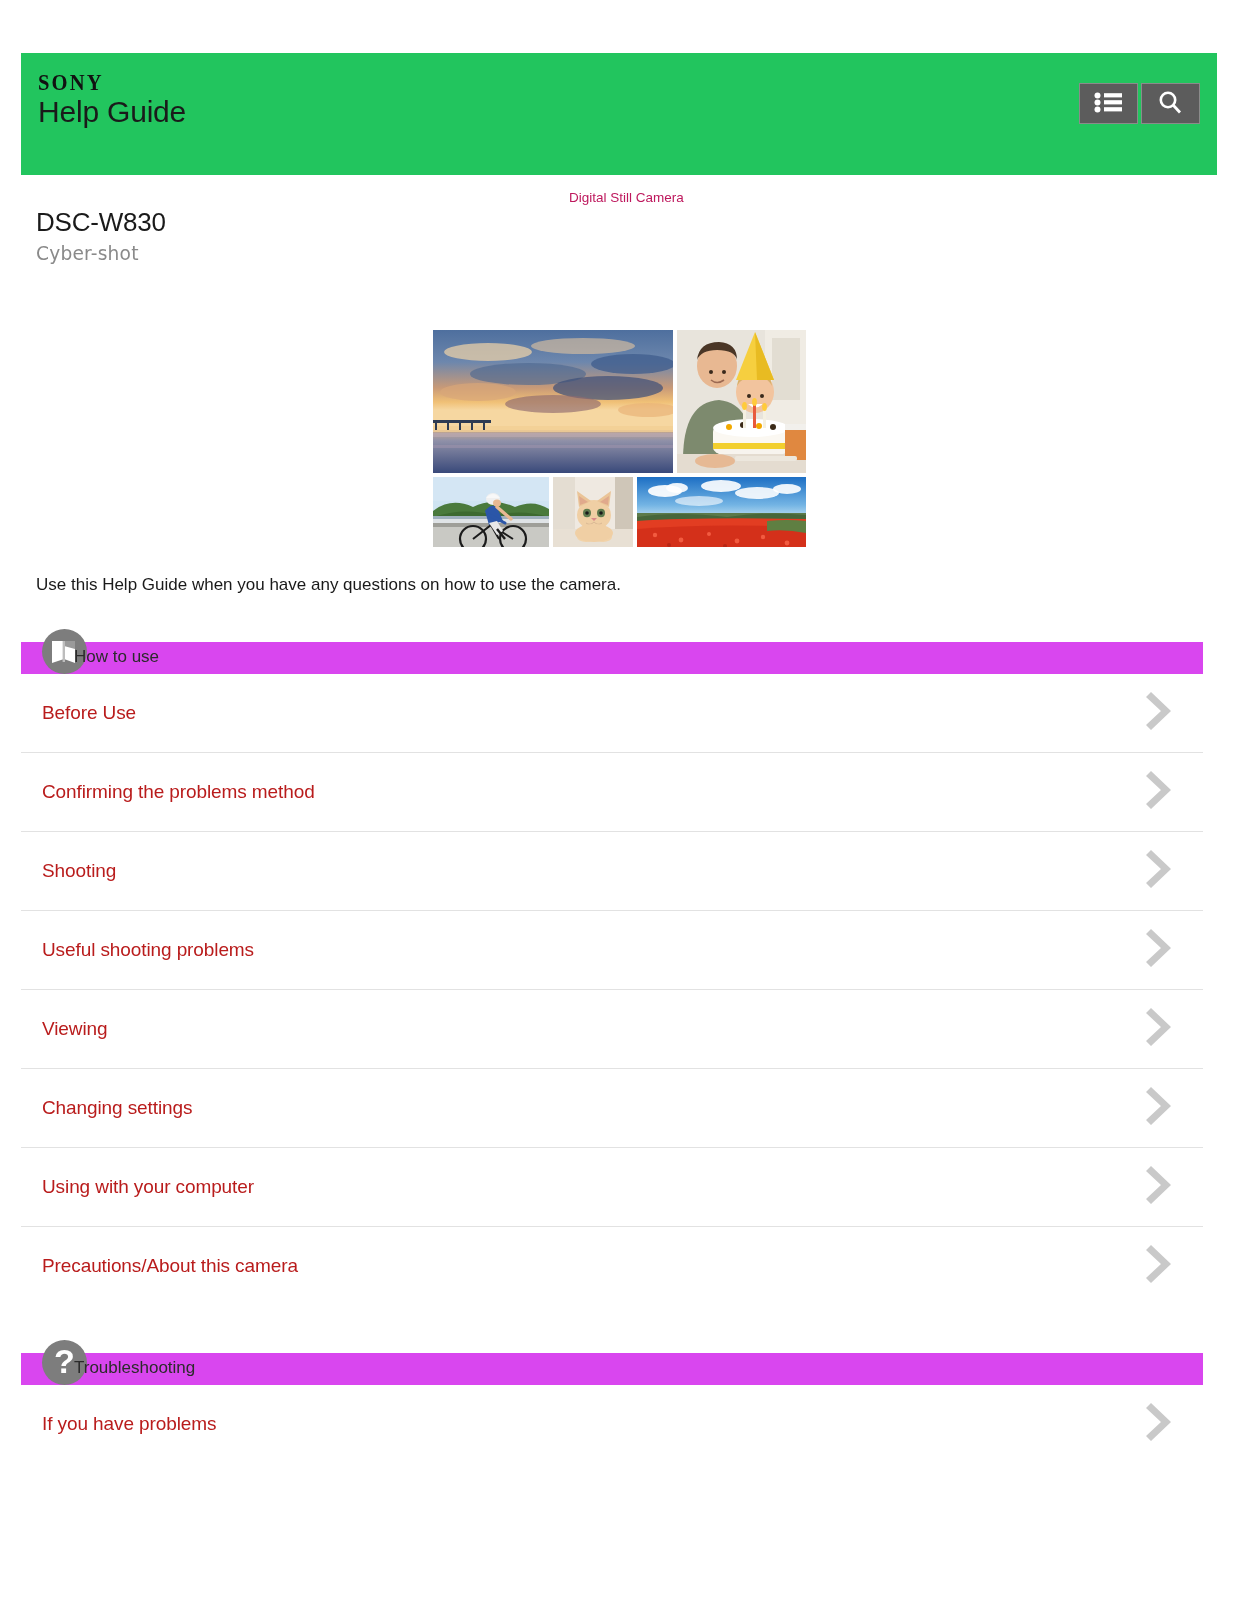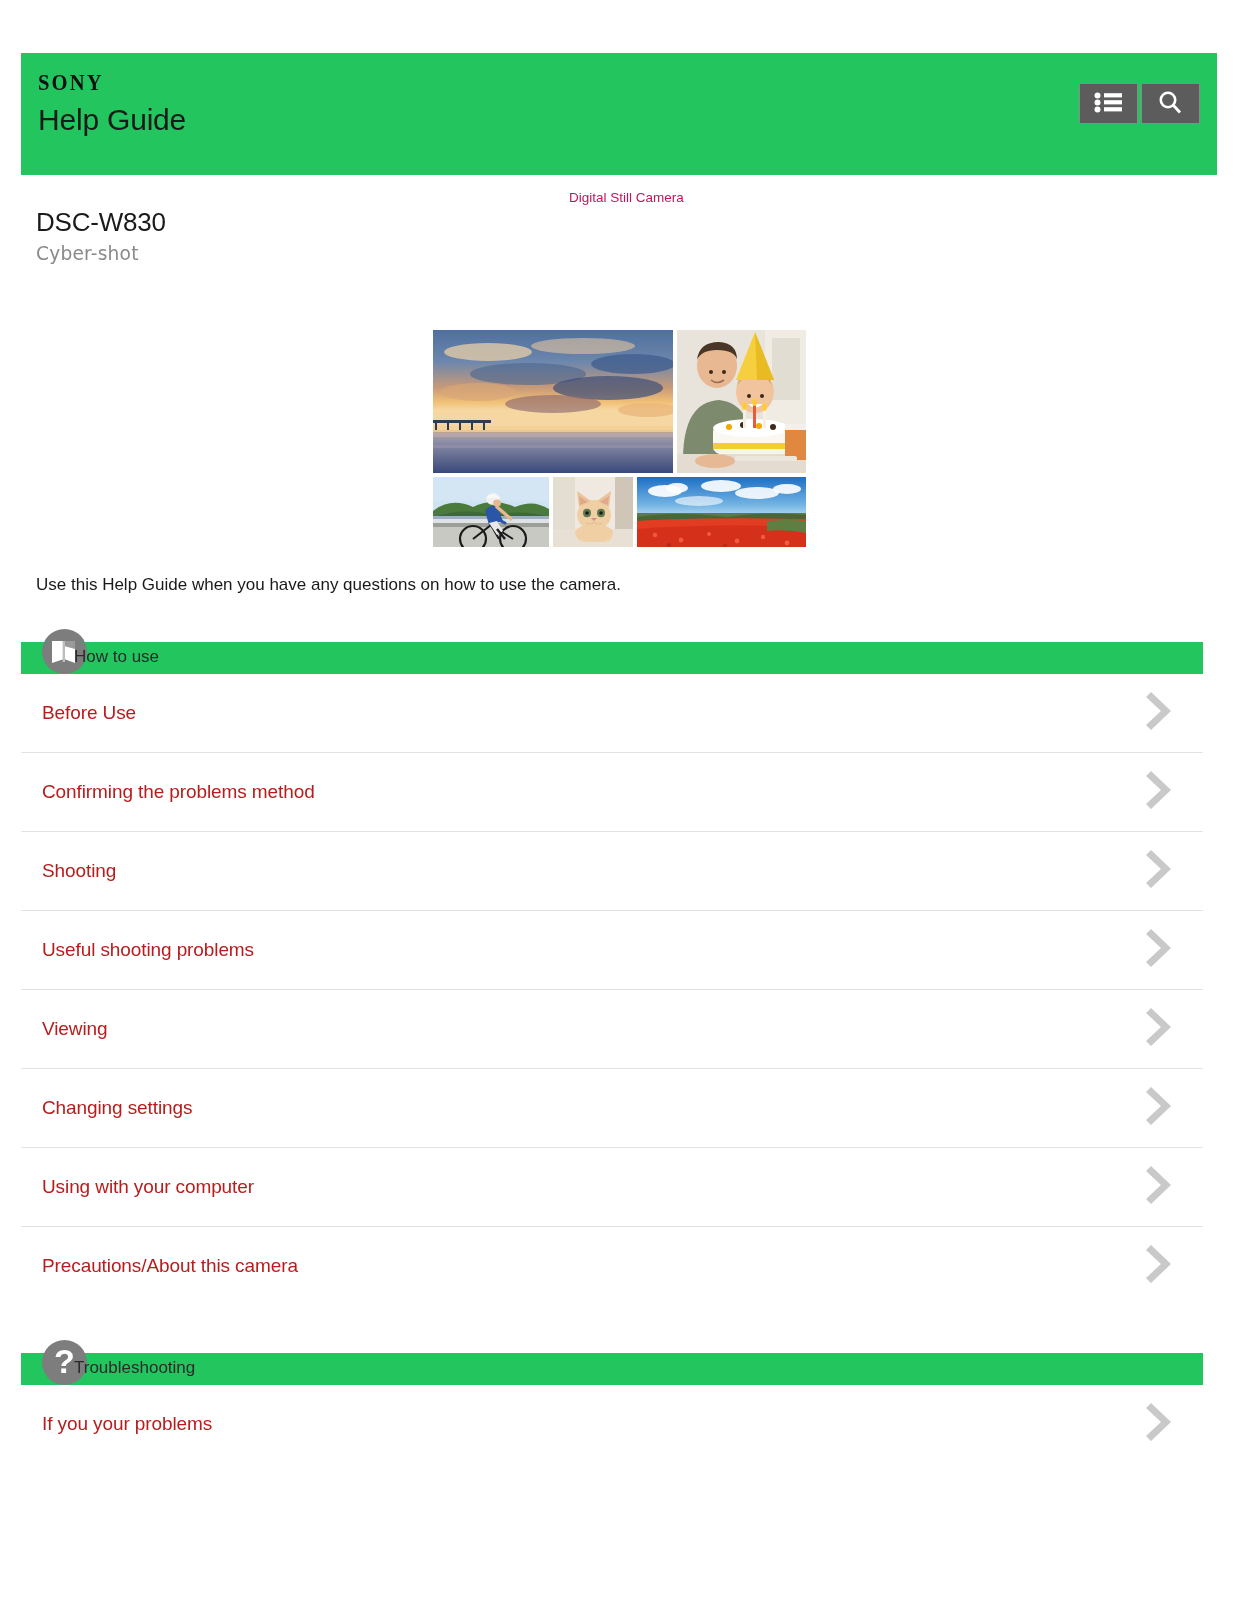--- a/index.html
+++ b/index.html
@@ -40,21 +40,21 @@
     color: #111111;
     line-height: 1;
     transform: scaleY(1.12) scaleX(1.03);
     transform-origin: left top;
     display: inline-block;
   }
   .guide-title {
     font-size: 30px;
     color: #1a1a1a;
     line-height: 1.1;
-    margin-top: 11px;
+    margin-top: 3px;
     font-weight: normal;
     letter-spacing: -0.2px;
   }
   .header-buttons {
     position: absolute;
     right: 17px;
     top: 30px;
     display: flex;
     gap: 3px;
   }
@@ -125,21 +125,21 @@
     margin-top: 28px;
     padding-left: 15px;
     font-size: 17px;
     color: #1a1a1a;
   }
 
   
   .section-bar {
     position: relative;
     height: 32px;
-    background: #22c55e;
+    background: #d946ef;
     margin-top: 47px;
     width: 1182px;
   }
   .section-bar .badge {
     position: absolute;
     left: 21px;
     top: -13px;
     width: 45px;
     height: 45px;
     border-radius: 50%;
@@ -483,21 +483,21 @@
     </div>
   </div>
 
   <div class="section-bar">
     <span class="badge qmark">?</span>
     <span class="label">Troubleshooting</span>
   </div>
 
   <div class="link-list trouble-list">
     <div class="link-row">
-      <span class="link-text">If you your problems</span>
+      <span class="link-text">If you have problems</span>
       <span class="chevron">
         <svg width="32" height="46" viewBox="0 0 32 46">
             <path d="M6 4 L26 23 L6 42 L1 37 L16 23 L1 9 Z" fill="#c9c9c9"></path>
           </svg>
       </span>
     </div>
   </div>
 
 </div>
 

